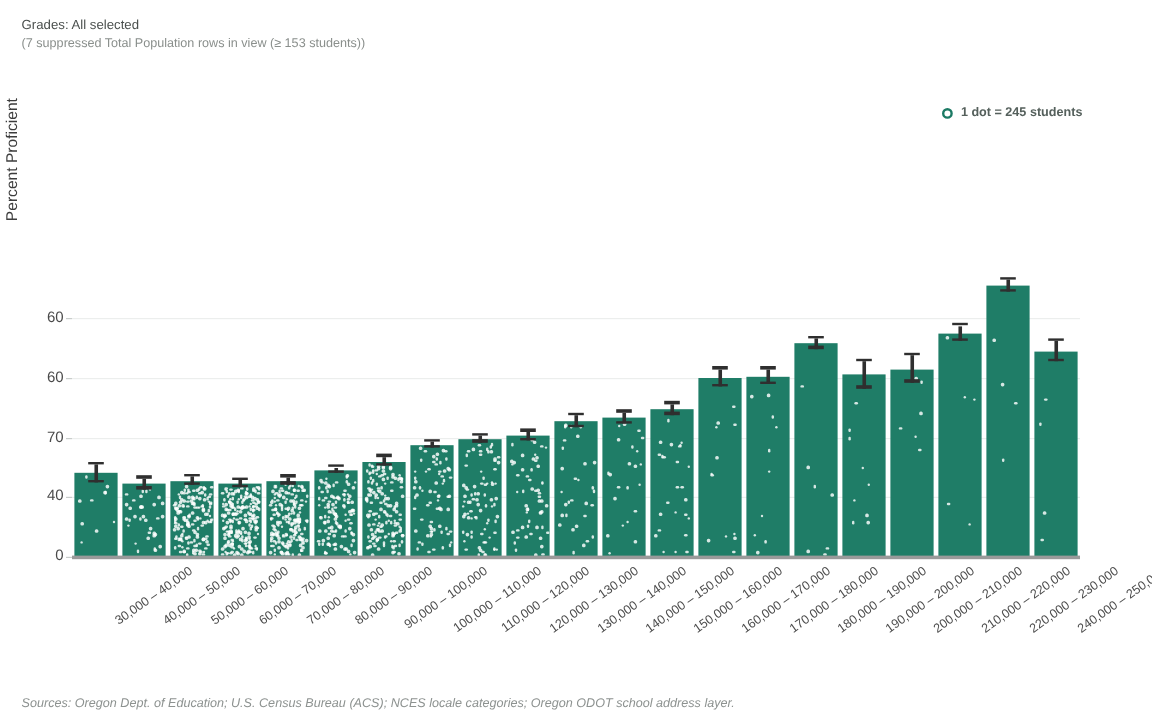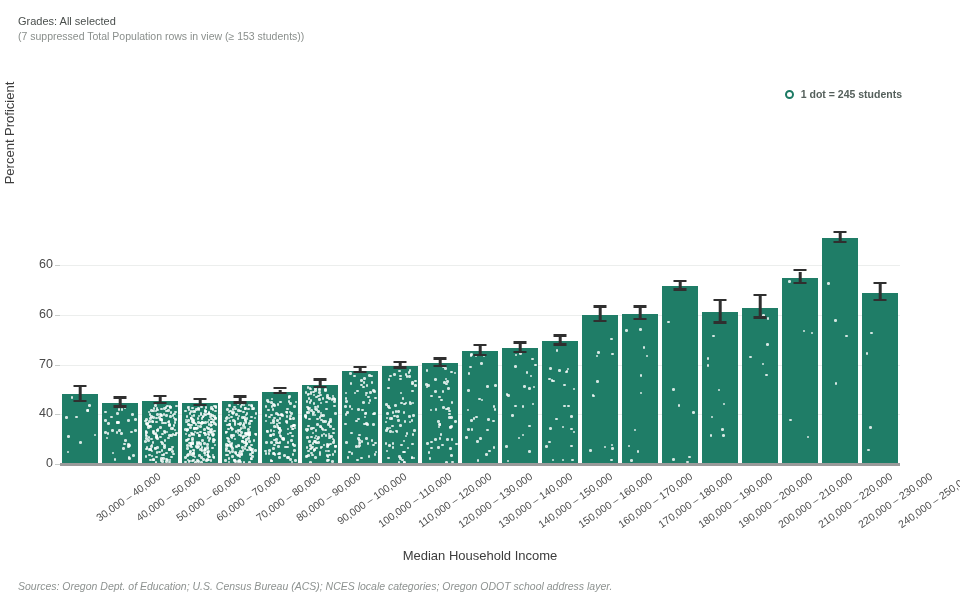--- a/index.html
+++ b/index.html
@@ -1529,16 +1529,15 @@
       <div class="xlabcell">
         <div class="xlab">210,000 – 220,000</div>
       </div>
       <div class="xlabcell">
         <div class="xlab">220,000 – 230,000</div>
       </div>
       <div class="xlabcell">
         <div class="xlab">240,000 – 250,000</div>
       </div>
     </div>
-  <div class="xaxis-title">Median Household Income</div>
 </div>
 
 <div class="footer">Sources: Oregon Dept. of Education; U.S. Census Bureau (ACS); NCES locale categories; Oregon ODOT school address layer.</div>
 
 </body></html>

